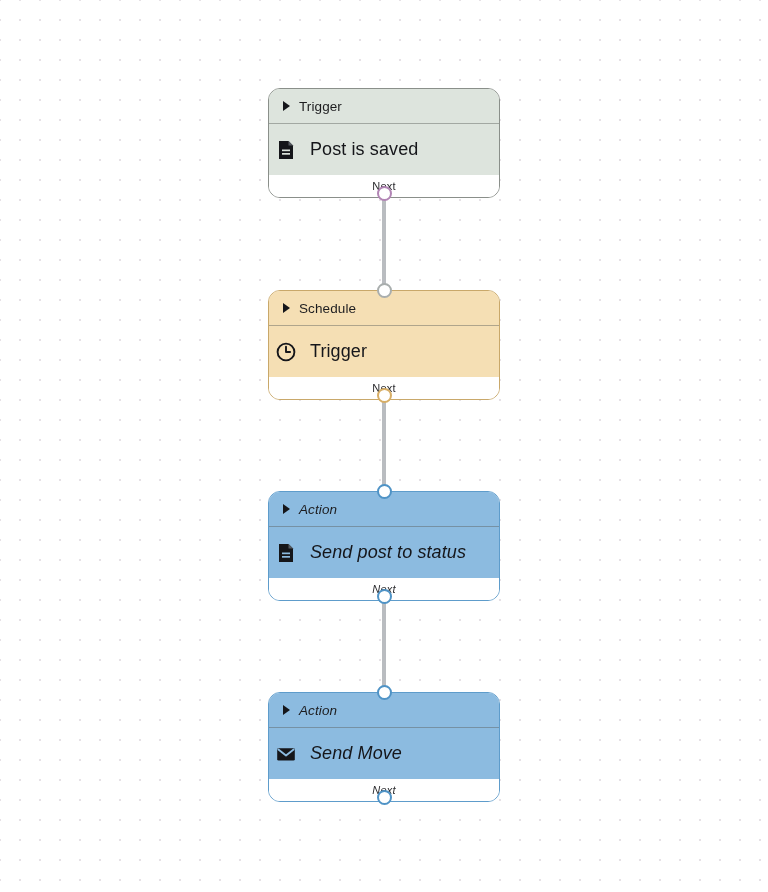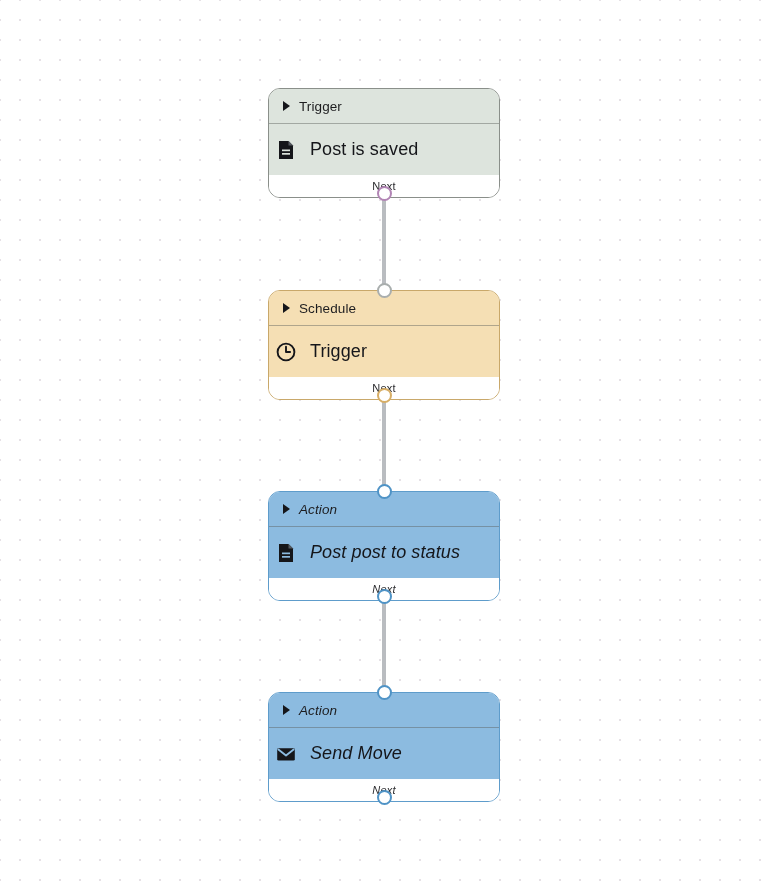--- a/index.html
+++ b/index.html
@@ -193,21 +193,21 @@
     </div>
     <div class="node-body">
       <span class="node-icon">
         <svg viewBox="0 0 22 22" width="22" height="22" aria-hidden="true">
           <path d="M4 2 h9.5 L18 6.5 V20 H4 Z" fill="#15161a"></path>
           <path d="M13.5 2 L18 6.5 H13.5 Z" fill="#565a60"></path>
           <rect x="7" y="10.5" width="8" height="1.7" fill="#8cbbe0"></rect>
           <rect x="7" y="14" width="8" height="1.7" fill="#8cbbe0"></rect>
         </svg>
       </span>
-      <span class="node-title">Post post to status</span>
+      <span class="node-title">Send post to status</span>
     </div>
     <div class="node-footer">
       <span>Next</span>
     </div>
   </div>
   <div class="port port-blue" style="left:376.5px; top:484px;"></div>
   <div class="port port-blue" style="left:376.5px; top:588.5px;"></div>
 
   <div class="node-card card-action" style="left:268px; top:692px;">
     <div class="node-header">

